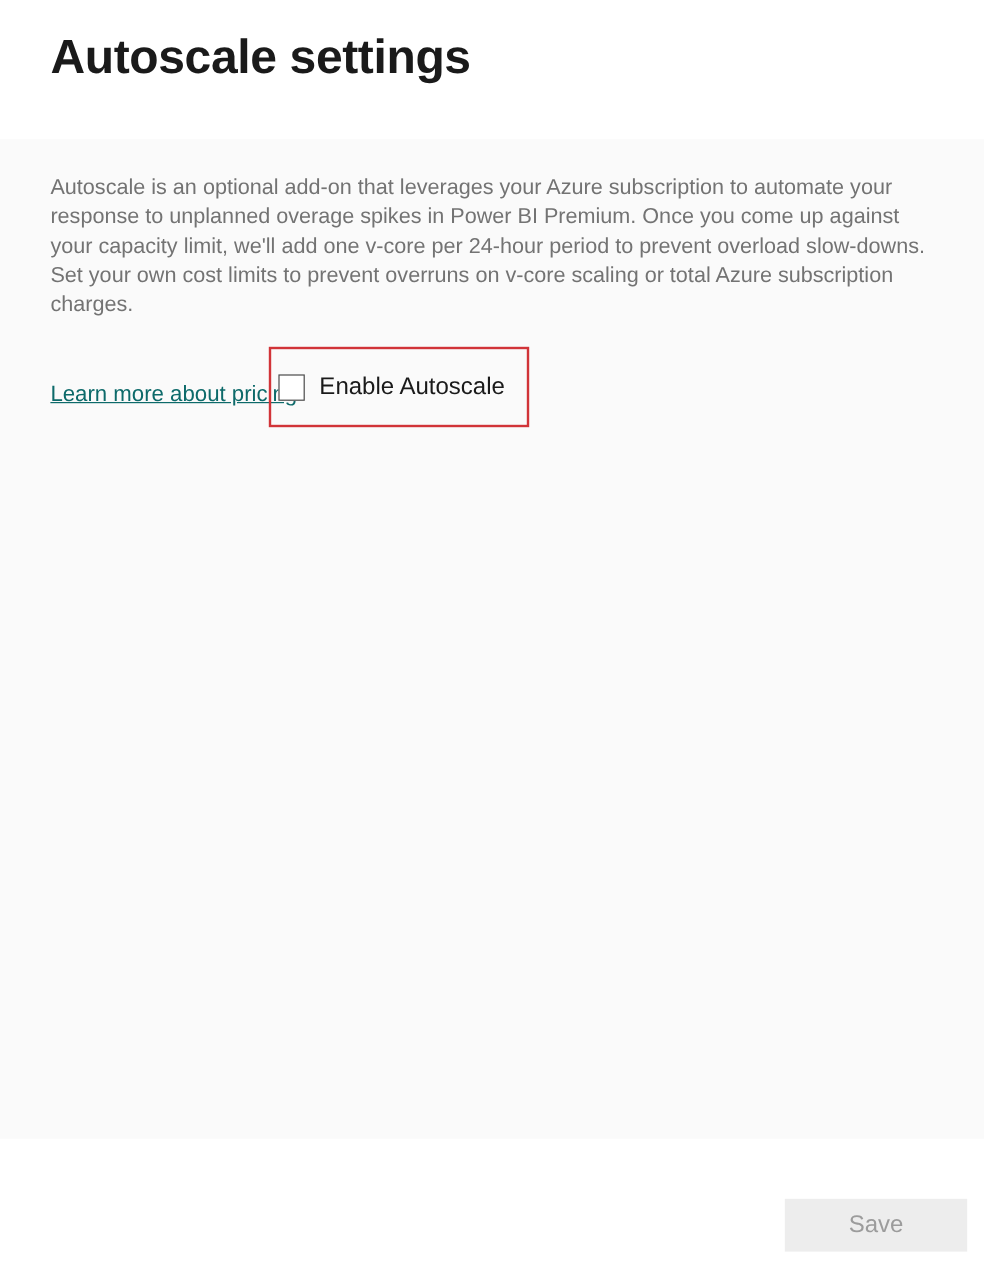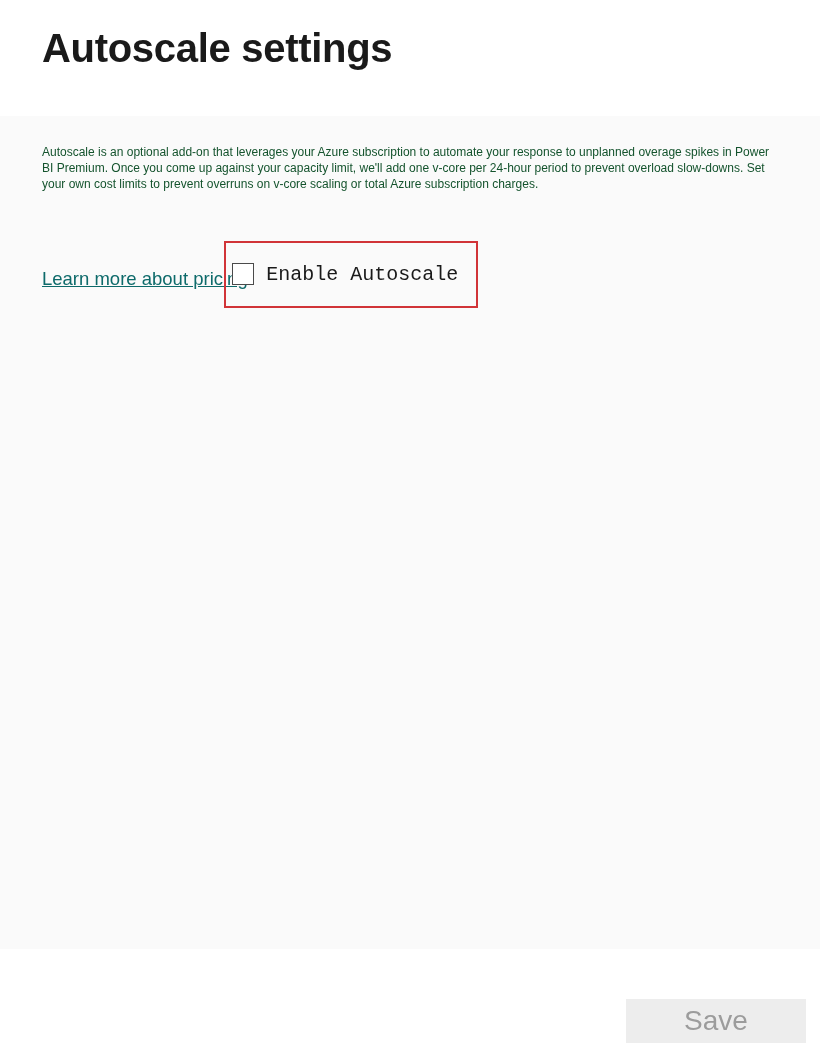--- a/index.html
+++ b/index.html
@@ -29,43 +29,41 @@
       position: absolute;
       top: 116px;
       left: 0;
       right: 0;
       bottom: 114px;
       background: #fafafa;
       padding: 28px 42px 20px 42px;
     }
 
     .description {
-      font-size: 12px;
+      font-size: 18px;
       line-height: 1.35;
-      color: #14532d;
-      margin-bottom: 8px;
+      color: #737373;
+      margin-bottom: 24px;
     }
 
     .pricing-link {
       display: inline-block;
       font-size: 18.5px;
       color: #0d6a6a;
       text-decoration: underline;
       margin-top: 4px;
       cursor: pointer;
     }
 
     .checkbox-highlight {
       border: 2px solid #d13438;
       display: inline-flex;
       align-items: flex-end;
       padding: 20px 18px 20px 4px;
-      margin-top: 40px;
       margin-left: -28px;
-      font-family: Liberation Mono, monospace;
     }
 
     .checkbox-row {
       display: inline-flex;
       align-items: center;
       gap: 12px;
       padding-left: 2px;
     }
 
     .checkbox {
@@ -86,25 +84,25 @@
 
     .button-bar {
       position: absolute;
       bottom: 20px;
       right: 14px;
       display: flex;
       gap: 18px;
     }
 
     .btn {
-      width: 180px;
+      width: 152px;
       height: 44px;
       border: none;
       font-family: inherit;
-      font-size: 28px;
+      font-size: 20px;
       cursor: pointer;
       display: inline-flex;
       align-items: center;
       justify-content: center;
     }
 
     .btn-save {
       background: #ededed;
       color: #9c9c9c;
     }

